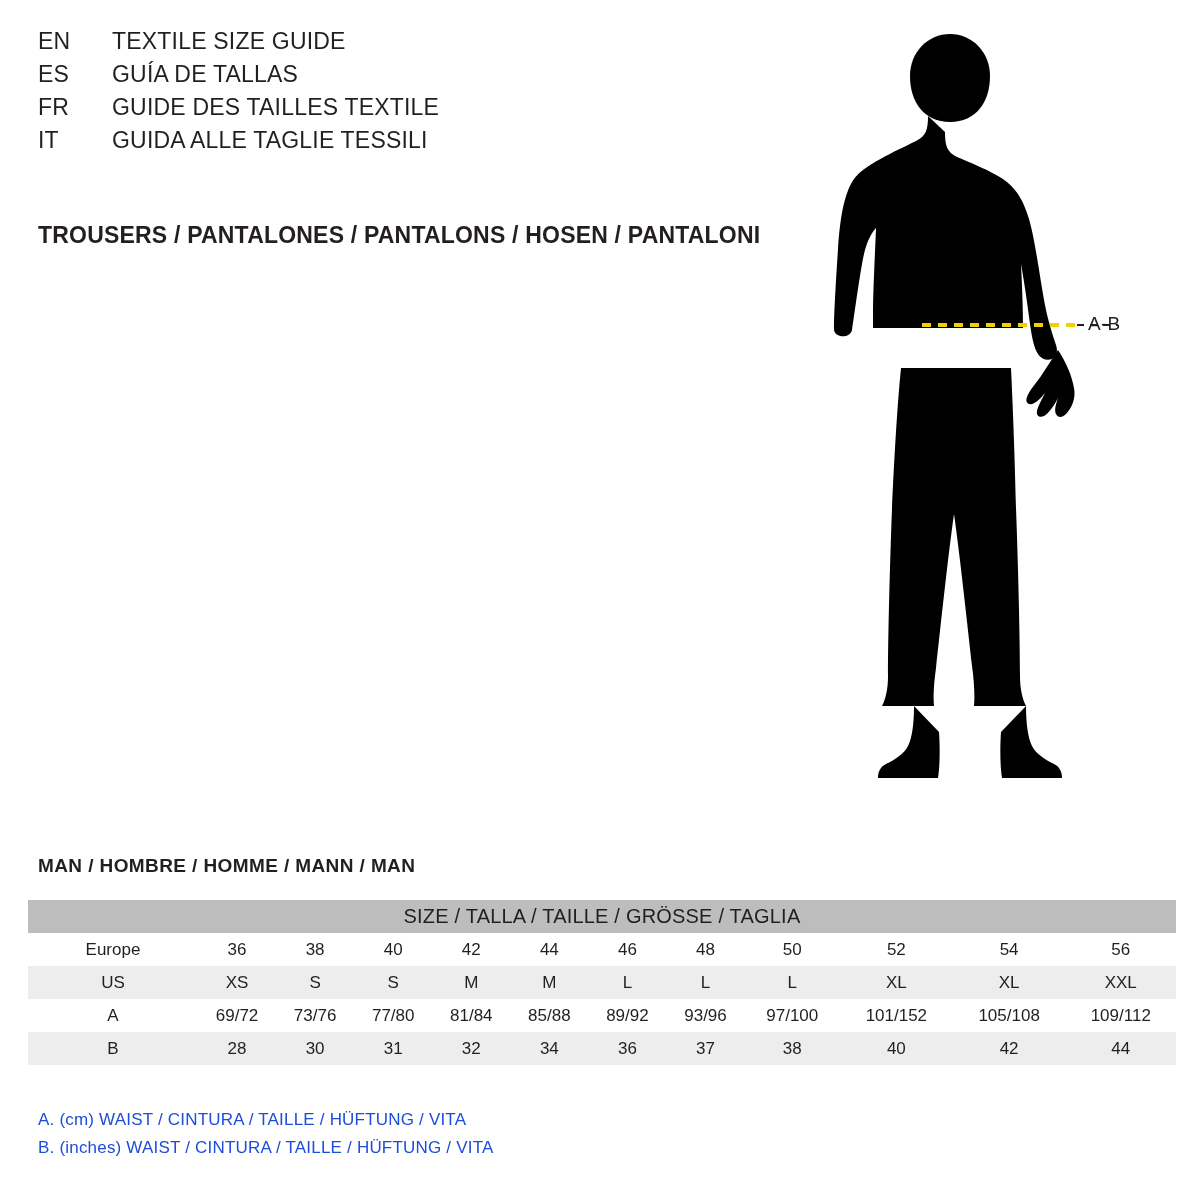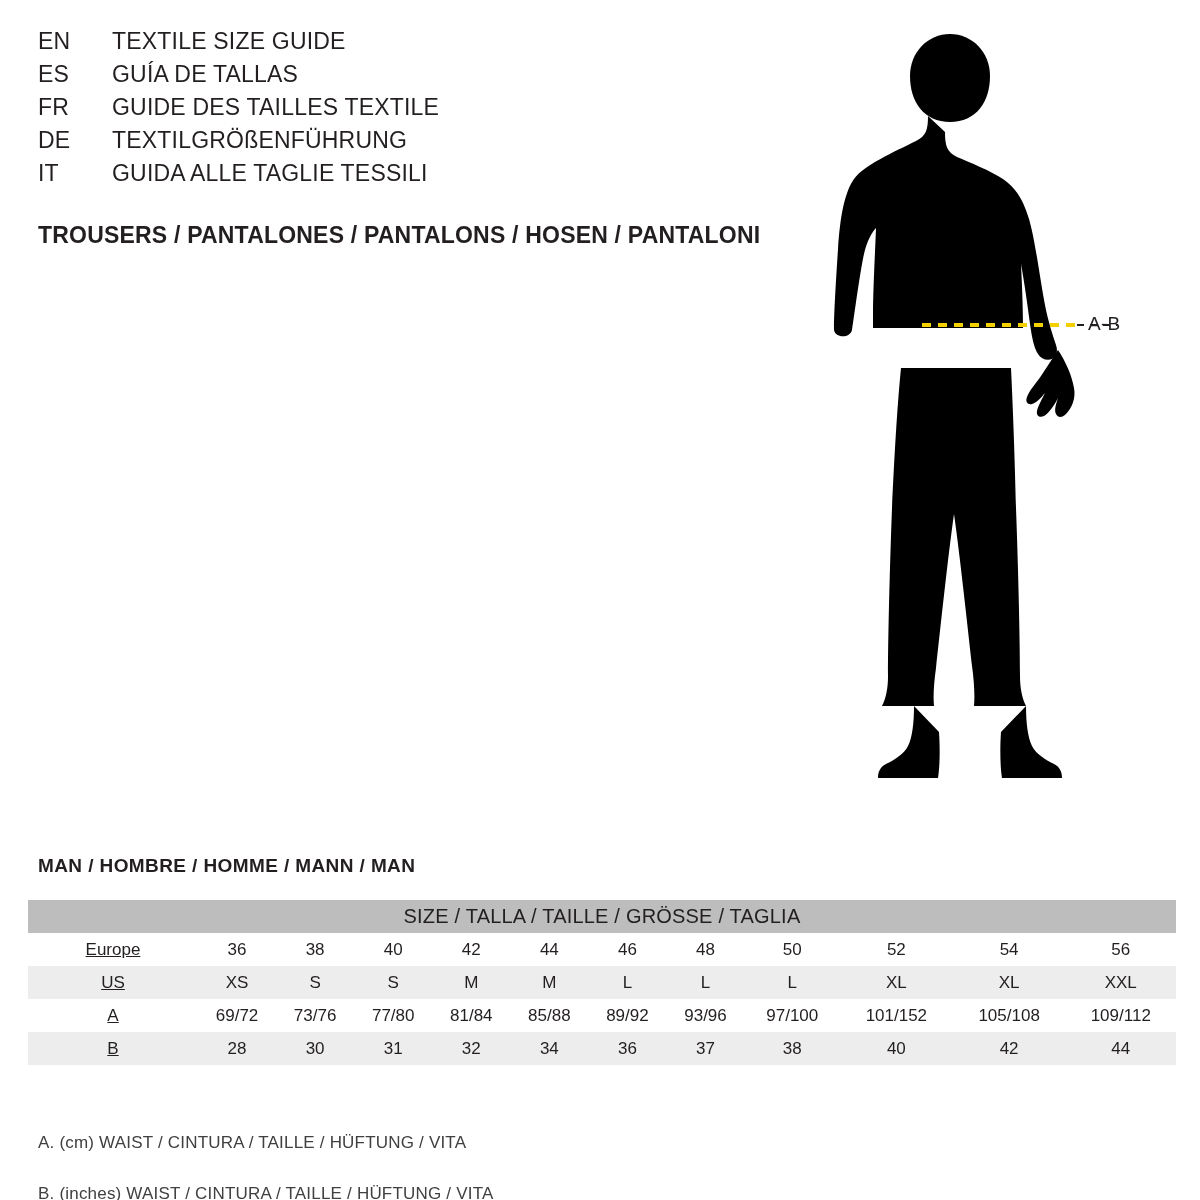--- a/index.html
+++ b/index.html
@@ -109,61 +109,55 @@
     padding-left: 14px;
     font-size: 20px;
     letter-spacing: 0.2px;
     height: 34px;
   }
   .row-label {
     text-align: left;
     padding-left: 14px;
     width: 170px;
     white-space: nowrap;
-    text-decoration: underline;
   }
   .row-light td { background: #ffffff; }
   .row-grey td { background: #ededed; }
 
   
   .footnotes {
     position: absolute;
     left: 38px;
     top: 1110px;
   }
   .footnote {
     font-size: 17px;
     letter-spacing: 0.2px;
-    color: #404040;
+    color: #1d4ed8;
     height: 28px;
     white-space: nowrap;
-    margin-top: 23px;
   }
 </style>
 </head>
 <body>
 
 <div class="page">
 
   <div class="lang-block">
     <div class="lang-row">
       <div class="lang-code">EN</div>
       <div class="lang-text">TEXTILE SIZE GUIDE</div>
     </div>
     <div class="lang-row">
       <div class="lang-code">ES</div>
       <div class="lang-text">GUÍA DE TALLAS</div>
     </div>
     <div class="lang-row">
       <div class="lang-code">FR</div>
       <div class="lang-text">GUIDE DES TAILLES TEXTILE</div>
-    </div>
-    <div class="lang-row">
-      <div class="lang-code">DE</div>
-      <div class="lang-text">TEXTILGRÖßENFÜHRUNG</div>
     </div>
     <div class="lang-row">
       <div class="lang-code">IT</div>
       <div class="lang-text">GUIDA ALLE TAGLIE TESSILI</div>
     </div>
   </div>
 
   <div class="garment-line">TROUSERS / PANTALONES / PANTALONS / HOSEN / PANTALONI</div>
 
   <div class="figure-wrap">

